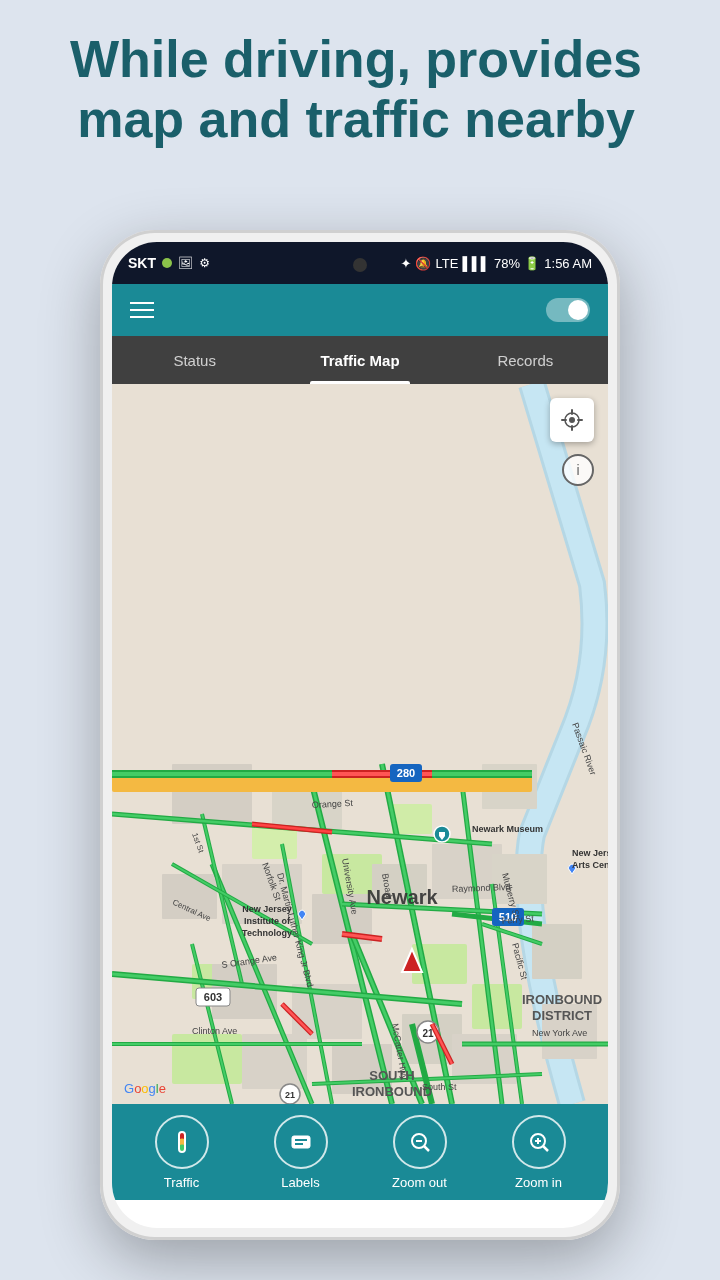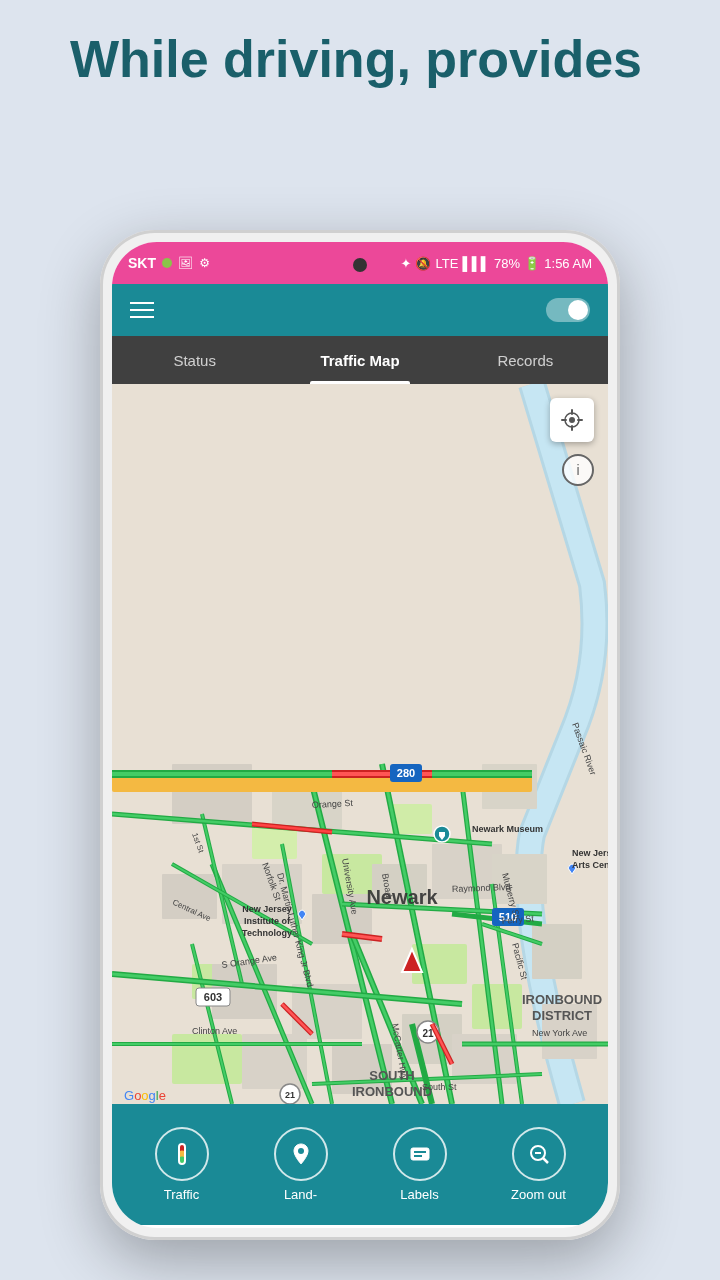--- a/index.html
+++ b/index.html
@@ -45,21 +45,21 @@
     .phone-inner {
       position: absolute;
       top: 12px; left: 12px; right: 12px; bottom: 12px;
       background: #fff;
       border-radius: 45px;
       overflow: hidden;
     }
 
     
     .status-bar {
-      background: #ec4899;
+      background: #0f172a;
       height: 42px;
       display: flex;
       align-items: center;
       justify-content: space-between;
       padding: 0 16px;
       color: white;
       font-size: 13px;
       font-weight: 500;
     }
     .status-left {
@@ -197,36 +197,36 @@
       background: rgba(255,255,255,0.8);
       font-size: 14px;
       color: #666;
       cursor: pointer;
       z-index: 5;
     }
 
     
     .google-logo {
       position: absolute;
-      bottom: 1px;
+      bottom: 8px;
       left: 12px;
       font-size: 13px;
       z-index: 5;
     }
     .google-logo .g { color: #4285F4; }
     .google-logo .o1 { color: #EA4335; }
     .google-logo .o2 { color: #FBBC05; }
     .google-logo .g2 { color: #4285F4; }
     .google-logo .l { color: #34A853; }
     .google-logo .e { color: #EA4335; }
 
     
     .bottom-nav {
       background: #1a8a96;
-      height: 121px;
+      height: 96px;
       display: flex;
       align-items: center;
       justify-content: space-around;
       padding: 0 10px;
     }
     .nav-item {
       display: flex;
       flex-direction: column;
       align-items: center;
       gap: 6px;
@@ -263,20 +263,21 @@
       border-radius: 50%;
       z-index: 100;
     }
   </style>
 </head>
 <body>
 
 <div class="page-header">
   <div class="page-header-text">
     <span>While driving, provides</span><br>
+    <span>map and traffic nearby</span>
   </div>
 </div>
 
 <div class="phone-frame">
   <div class="phone-inner">
     <div class="phone-camera"></div>
 
     <div class="status-bar">
       <div class="status-left">
         <span class="skt-label">SKT</span>
@@ -516,29 +517,20 @@
           <svg width="28" height="28" viewBox="0 0 28 28" fill="none">
             <circle cx="14" cy="8" r="3.5" fill="#cc2222"></circle>
             <circle cx="14" cy="14" r="3.5" fill="#f4b942"></circle>
             <circle cx="14" cy="20" r="3.5" fill="#44cc66"></circle>
             <rect x="11" y="4" width="6" height="20" rx="3" fill="none" stroke="white" stroke-width="2"></rect>
           </svg>
         </div>
         <span class="nav-label">Traffic</span>
       </div>
 
-      <div class="nav-item">
-        <div class="nav-icon-circle">
-          <svg width="28" height="28" viewBox="0 0 28 28" fill="none">
-            <path d="M14 4 C10 4 7 7 7 11 C7 16 14 24 14 24 C14 24 21 16 21 11 C21 7 18 4 14 4Z" fill="white" stroke="white" stroke-width="1"></path>
-            <circle cx="14" cy="11" r="3" fill="#1a8a96"></circle>
-          </svg>
-        </div>
-        <span class="nav-label">Land-</span>
-      </div>
 
       <div class="nav-item">
         <div class="nav-icon-circle">
           <svg width="28" height="28" viewBox="0 0 28 28" fill="none">
             <rect x="5" y="8" width="18" height="12" rx="2" fill="white" stroke="white" stroke-width="1"></rect>
             <rect x="8" y="11" width="12" height="2" fill="#1a8a96"></rect>
             <rect x="8" y="15" width="8" height="2" fill="#1a8a96"></rect>
           </svg>
         </div>
         <span class="nav-label">Labels</span>
@@ -548,16 +540,27 @@
         <div class="nav-icon-circle">
           <svg width="28" height="28" viewBox="0 0 28 28" fill="none">
             <circle cx="13" cy="13" r="7" stroke="white" stroke-width="2" fill="none"></circle>
             <line x1="10" y1="13" x2="16" y2="13" stroke="white" stroke-width="2"></line>
             <line x1="18" y1="18" x2="23" y2="23" stroke="white" stroke-width="2.5"></line>
           </svg>
         </div>
         <span class="nav-label">Zoom out</span>
       </div>
 
+      <div class="nav-item">
+        <div class="nav-icon-circle">
+          <svg width="28" height="28" viewBox="0 0 28 28" fill="none">
+            <circle cx="13" cy="13" r="7" stroke="white" stroke-width="2" fill="none"></circle>
+            <line x1="10" y1="13" x2="16" y2="13" stroke="white" stroke-width="2"></line>
+            <line x1="13" y1="10" x2="13" y2="16" stroke="white" stroke-width="2"></line>
+            <line x1="18" y1="18" x2="23" y2="23" stroke="white" stroke-width="2.5"></line>
+          </svg>
+        </div>
+        <span class="nav-label">Zoom in</span>
+      </div>
     </div>
 
   </div>
 </div>
 
 </body></html>

